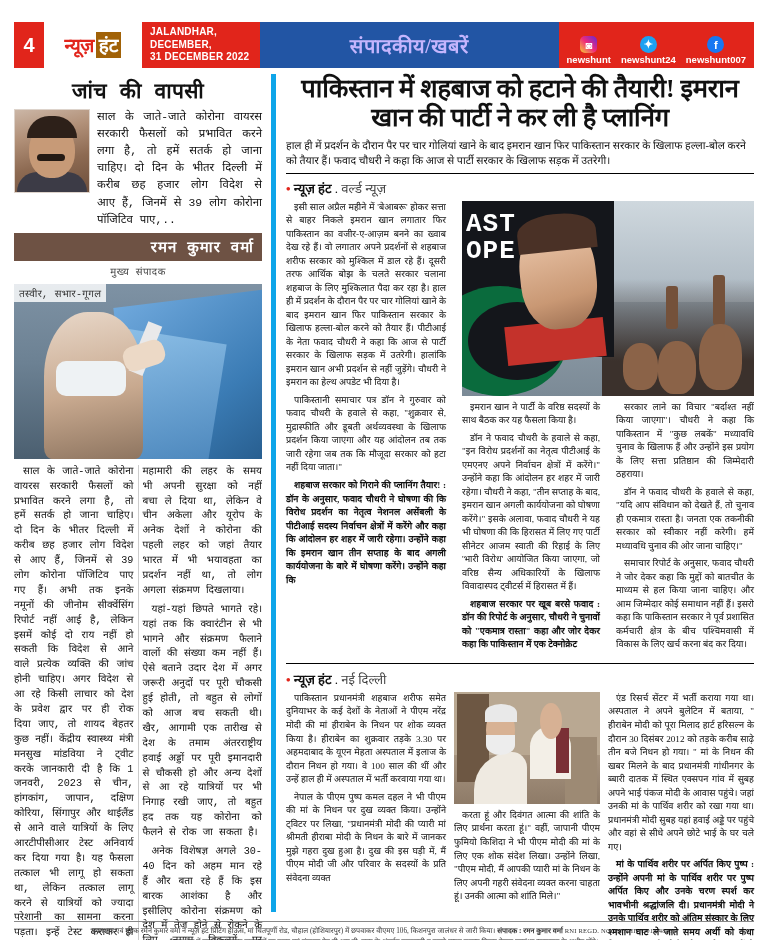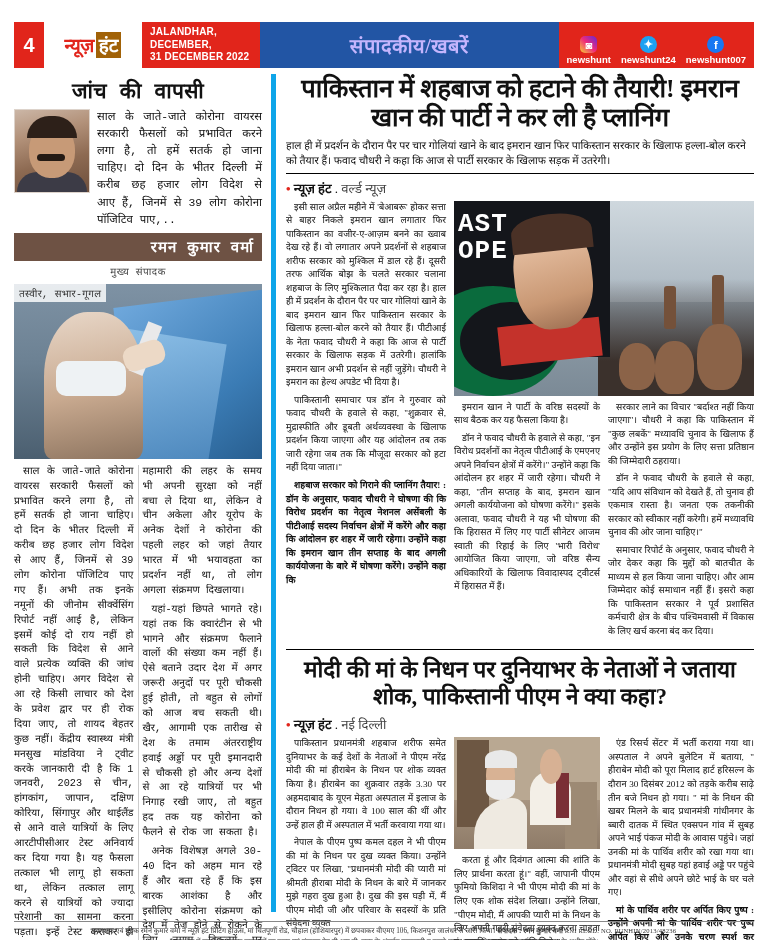--- a/index.html
+++ b/index.html
@@ -92,21 +92,21 @@
     font-weight:bold;font-size:25.5px;line-height:1.15;text-align:center;margin:0 0 5px 0;letter-spacing:-.2px;
   }
   .story-sub{
     font-size:10.6px;line-height:1.42;margin:0 0 5px 0;padding-bottom:5px;border-bottom:1px solid #000;
   }
   .byline{font-size:13px;margin:0 0 4px 0;}
   .byline .bull{color:#e1251b;font-weight:bold;}
   .byline .src{font-weight:bold;}
   .byline .place{color:#444;}
 
-  .story-body{display:flex;gap:8px;}
+  .story-body{display:flex;gap:16px;}
   .sb-col{font-size:9.2px;line-height:1.47;text-align:justify;}
   .sb-col p{margin:0 0 4px 0;text-indent:8px;}
   .sb-col .subhead{font-weight:bold;}
   .c1{width:160px;flex:none;}
   .c2{flex:1;}
 
   .imran-photo{
     height:195px;margin:0 0 5px 0;position:relative;overflow:hidden;
     background:linear-gradient(180deg,#b9c4cc 0%,#9aa7b2 38%,#7b8a96 100%);
   }
@@ -261,35 +261,35 @@
               <div class="arm a1"></div>
               <div class="arm a2"></div>
               <div class="head h1"></div>
               <div class="head h2"></div>
               <div class="head h3"></div>
             </div>
             <div class="story-body">
               <div class="sb-col" style="flex:1">
                 <p>इमरान खान ने पार्टी के वरिष्ठ सदस्यों के साथ बैठक कर यह फैसला किया है।</p>
                 <p>डॉन ने फवाद चौधरी के हवाले से कहा, "इन विरोध प्रदर्शनों का नेतृत्व पीटीआई के एमएनए अपने निर्वाचन क्षेत्रों में करेंगे।" उन्होंने कहा कि आंदोलन हर शहर में जारी रहेगा। चौधरी ने कहा, "तीन सप्ताह के बाद, इमरान खान अगली कार्ययोजना को घोषणा करेंगे।" इसके अलावा, फवाद चौधरी ने यह भी घोषणा की कि हिरासत में लिए गए पार्टी सीनेटर आजम स्वाती की रिहाई के लिए 'भारी विरोध' आयोजित किया जाएगा, जो वरिष्ठ सैन्य अधिकारियों के खिलाफ विवादास्पद ट्वीटर्स में हिरासत में हैं।</p>
+                <p class="subhead">शहबाज सरकार पर खूब बरसे फवाद : डॉन की रिपोर्ट के अनुसार, चौधरी ने चुनावों को "एकमात्र रास्ता" कहा और जोर देकर कहा कि पाकिस्तान में एक टेक्नोक्रेट</p>
               </div>
               <div class="sb-col" style="flex:1">
                 <p>सरकार लाने का विचार "बर्दाश्त नहीं किया जाएगा"। चौधरी ने कहा कि पाकिस्तान में "कुछ लबकें" मध्यावधि चुनाव के खिलाफ हैं और उन्होंने इस प्रयोग के लिए सत्ता प्रतिष्ठान की जिम्मेदारी ठहराया।</p>
                 <p>डॉन ने फवाद चौधरी के हवाले से कहा, "यदि आप संविधान को देखते हैं, तो चुनाव ही एकमात्र रास्ता है। जनता एक तकनीकी सरकार को स्वीकार नहीं करेगी। हमें मध्यावधि चुनाव की ओर जाना चाहिए।"</p>
                 <p>समाचार रिपोर्ट के अनुसार, फवाद चौधरी ने जोर देकर कहा कि मुद्दों को बातचीत के माध्यम से हल किया जाना चाहिए। और आम जिम्मेदार कोई समाधान नहीं हैं। इसरो कहा कि पाकिस्तान सरकार ने पूर्व प्रशासित कर्मचारी क्षेत्र के बीच पश्चिमवासी में विकास के लिए खर्च करना बंद कर दिया।</p>
               </div>
             </div>
           </div>
         </div>
       </div>
 
       <hr class="divider-h">
 
       <div>
-        <h1 class="story2-hl">मोदी की मां के निधन पर दुनियाभर के नेताओं ने जताया शोक, पाकिस्तानी पीएम ने क्या कहा?</h1>
         <div class="byline">
           <span class="bull">•</span>
           <span class="src">न्यूज़ हंट</span>
           <span>.</span>
           <span class="place">नई दिल्ली</span>
         </div>
 
         <div class="story2-body">
           <div class="s2c s2-c1">
             <p>पाकिस्तान प्रधानमंत्री शहबाज शरीफ समेत दुनियाभर के कई देशों के नेताओं ने पीएम नरेंद्र मोदी की मां हीराबेन के निधन पर शोक व्यक्त किया है। हीराबेन का शुक्रवार तड़के 3.30 पर अहमदाबाद के यूएन मेहता अस्पताल में इलाज के दौरान निधन हो गया। वे 100 साल की थीं और उन्हें हाल ही में अस्पताल में भर्ती करवाया गया था।</p>

